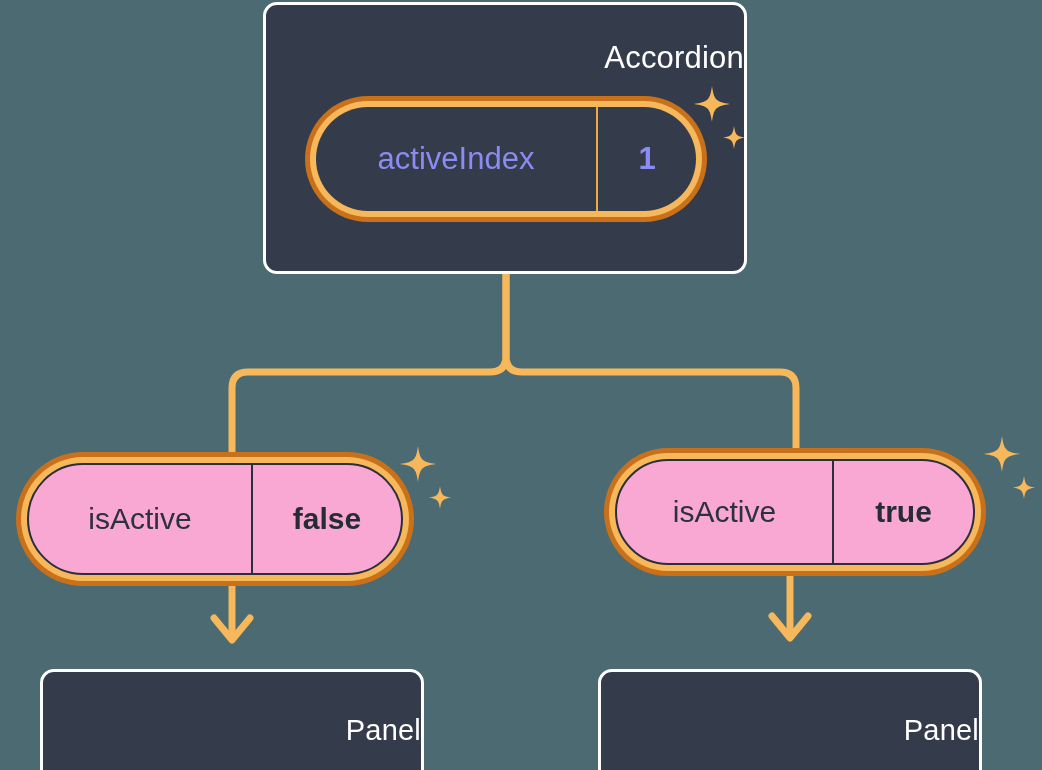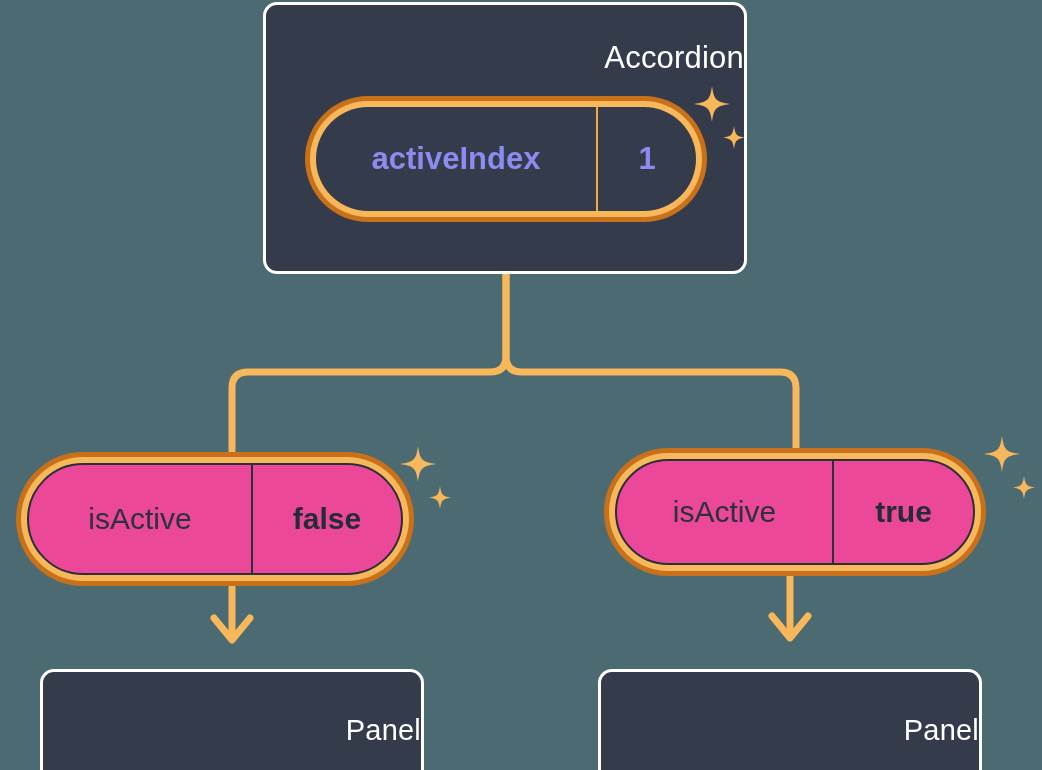--- a/index.html
+++ b/index.html
@@ -123,33 +123,33 @@
     width: 402px;
     height: 126px;
   }
   #pill-active-index .pill-inner {
     background: #343c4b;
   }
   #pill-active-index .pill-key {
     flex: 0 0 282px;
     color: #8b8bf2;
     font-size: 31px;
-    font-weight: 700;
+    font-weight: 400;
     border-right: 2px solid #f1a948;
   }
   #pill-active-index .pill-val {
     flex: 1 1 auto;
     color: #8b8bf2;
     font-size: 31px;
     font-weight: 700;
   }
 
   
   .pill-purple .pill-inner {
-    background: #ec4899;
+    background: #f9a8d4;
     border: 2px solid #2a2f3a;
   }
   .pill-purple .pill-key {
     color: #2b313d;
     font-size: 30px;
     font-weight: 400;
     border-right: 2px solid #2a2f3a;
   }
   .pill-purple .pill-val {
     color: #23283340;

